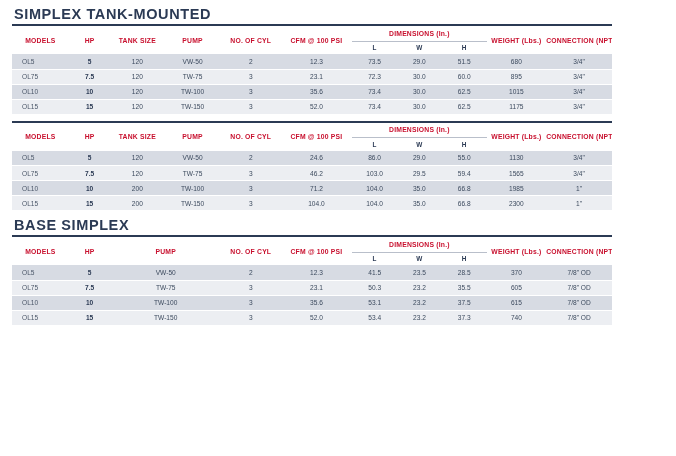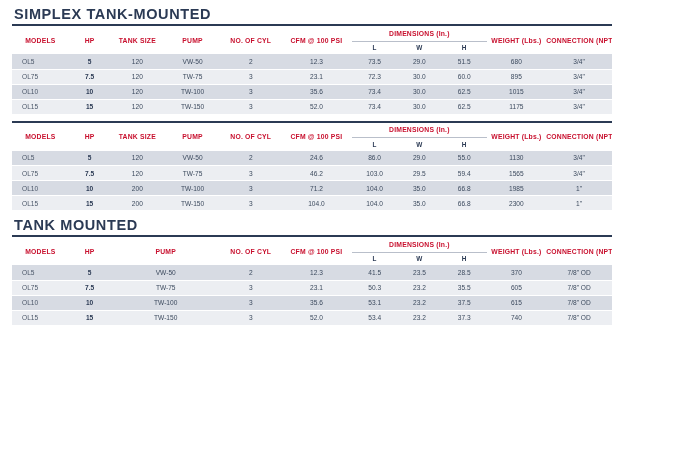--- a/index.html
+++ b/index.html
@@ -261,21 +261,21 @@
           <td>35.0</td>
           <td>66.8</td>
           <td>2300</td>
           <td>1"</td>
         </tr>
       </tbody>
     </table>
   </div>
 
   <div class="section">
-    <div class="section-title">TANK MOUNTED</div>
+    <div class="section-title">BASE SIMPLEX</div>
     <div class="rule"></div>
     <table>
       <colgroup>
         <col style="width:9.5%">
           <col style="width:7%">
           <col style="width:18.5%">
         <col style="width:10%">
           <col style="width:12%">
         <col style="width:7.5%">
           <col style="width:7.5%">

